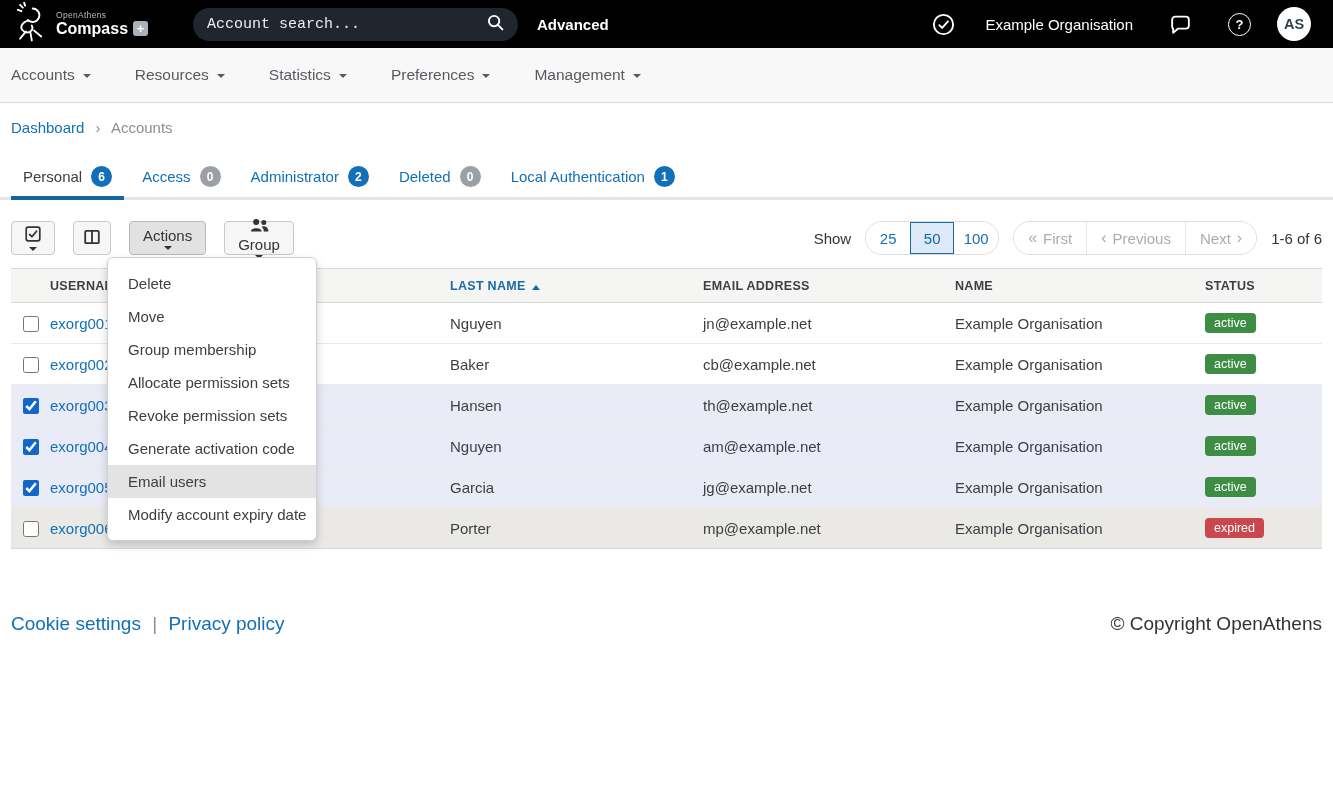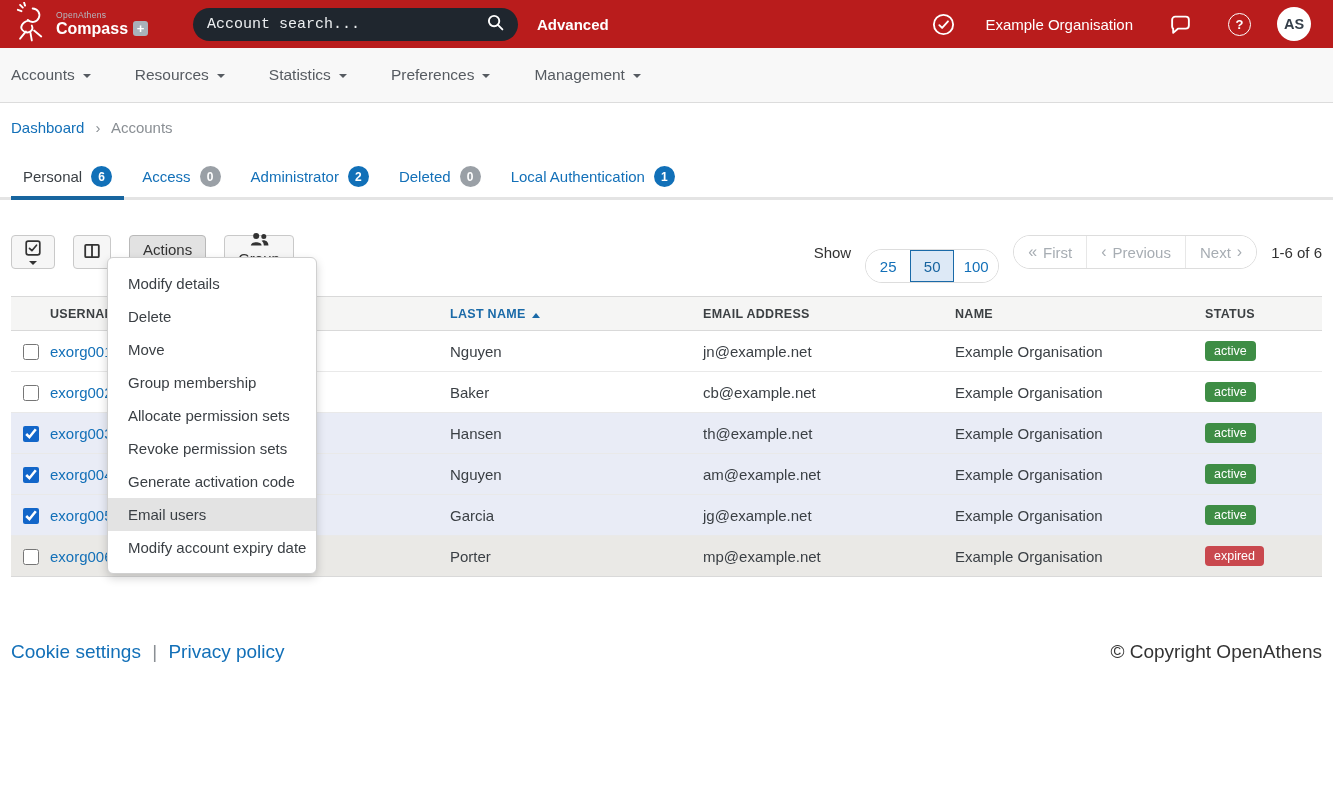--- a/index.html
+++ b/index.html
@@ -2,21 +2,21 @@
 <html><head>
 <meta charset="utf-8">
 <style>
   * { margin:0; padding:0; box-sizing:border-box; }
   html,body { width:1333px; height:795px; }
   body {
     font-family:"Liberation Sans","DejaVu Sans",sans-serif;
     background:#fff; color:#3a3f44; position:relative; overflow:hidden;
   }
   
-  .topbar { height:48px; background:#b91c1c; display:flex; align-items:center; padding:0 22px 0 12px; }
+  .topbar { height:48px; background:#000000; display:flex; align-items:center; padding:0 22px 0 12px; }
   .brand { display:flex; align-items:center; gap:8px; }
   .brand-text { display:flex; flex-direction:column; line-height:1.1; }
   .brand-top { font-size:8.5px; color:#b4bcc4; letter-spacing:.3px; }
   .brand-bottom { font-size:16px; font-weight:bold; color:#fff; display:flex; align-items:center; gap:5px; }
   .plus-box { width:15px; height:15px; background:#a9b1ba; border-radius:3px; display:inline-flex; align-items:center; justify-content:center; }
   .plus-box:before { content:""; position:absolute; }
   .plus-box span { color:#fff; font-size:13px; font-weight:bold; line-height:1; margin-top:-1px; }
   .search-pill { margin-left:45px; width:325px; height:33px; background:#1f262e; border-radius:17px; display:flex; align-items:center; padding:0 14px; }
   .search-pill input { flex:1; background:transparent; border:none; outline:none; color:#f2f2f2; font-size:15px; font-family:Liberation Mono, monospace; }
   .search-pill input::placeholder { color:#eceff1; opacity:1; }
@@ -44,21 +44,21 @@
   .tab-badge { min-width:21px; height:21px; border-radius:11px; color:#fff; font-size:12px; font-weight:bold; display:flex; align-items:center; justify-content:center; padding:0 4px; }
   .badge-blue { background:#1170b8; }
   .badge-gray { background:#9aa0a6; }
   
   .toolbar { margin:21px 11px 0; display:flex; align-items:center; }
   .btn { height:34px; border:1px solid #c9c9c9; background:#f6f6f6; border-radius:4px; color:#333; font-size:15px; font-family:inherit; display:inline-flex; align-items:center; justify-content:center; gap:0; padding:0 13px; margin-right:18px; cursor:pointer;flex-direction:column; }
   .btn.pressed { background:#e2e2e2; border-color:#b9b9b9; }
   .btn .caret { border-top-color:#333; }
   .toolbar-right { margin-left:auto; display:flex; align-items:center; gap:14px; }
   .show-label { font-size:15px; color:#333; }
-  .size-group { display:flex; border:1px solid #ddd; border-radius:17px; overflow:hidden; height:34px; background:#fff;margin-top:28px; }
+  .size-group { display:flex; border:1px solid #ddd; border-radius:17px; overflow:hidden; height:34px; background:#fff; }
   .size-btn { width:44px; border:none; background:#fff; color:#1370b8; font-size:15px; font-family:inherit; cursor:pointer; }
   .size-btn.selected { background:#dde9f6; border:1px solid #1a6aa8; color:#17649f; }
   .pager-group { display:flex; border:1px solid #ddd; border-radius:17px; overflow:hidden; height:34px; background:#fff; }
   .pager-btn { border:none; background:#fff; font-size:15px; font-family:inherit; color:#333; padding:0 14px; display:flex; align-items:center; gap:6px; cursor:pointer; border-right:1px solid #e7e7e7; }
   .pager-btn:last-child { border-right:none; }
   .pager-btn.disabled { color:#a7adb3; cursor:default; }
   .pager-btn .pg-icon { font-size:16px; }
   .range-label { font-size:15px; color:#333; }
   
   table { border-collapse:collapse; table-layout:fixed; width:1311px; margin:13px 11px 0; }
@@ -329,21 +329,20 @@
 <div class="footer">
   <span>
     <a>Cookie settings</a>
     <span class="sep">|</span>
     <a>Privacy policy</a>
   </span>
   <span class="copyright">© Copyright OpenAthens</span>
 </div>
 
 <div class="menu">
-  <div class="menu-item">Modify details</div>
   <div class="menu-item">Delete</div>
   <div class="menu-item">Move</div>
   <div class="menu-item">Group membership</div>
   <div class="menu-item">Allocate permission sets</div>
   <div class="menu-item">Revoke permission sets</div>
   <div class="menu-item">Generate activation code</div>
   <div class="menu-item hl">Email users</div>
   <div class="menu-item">Modify account expiry date</div>
 </div>
 

